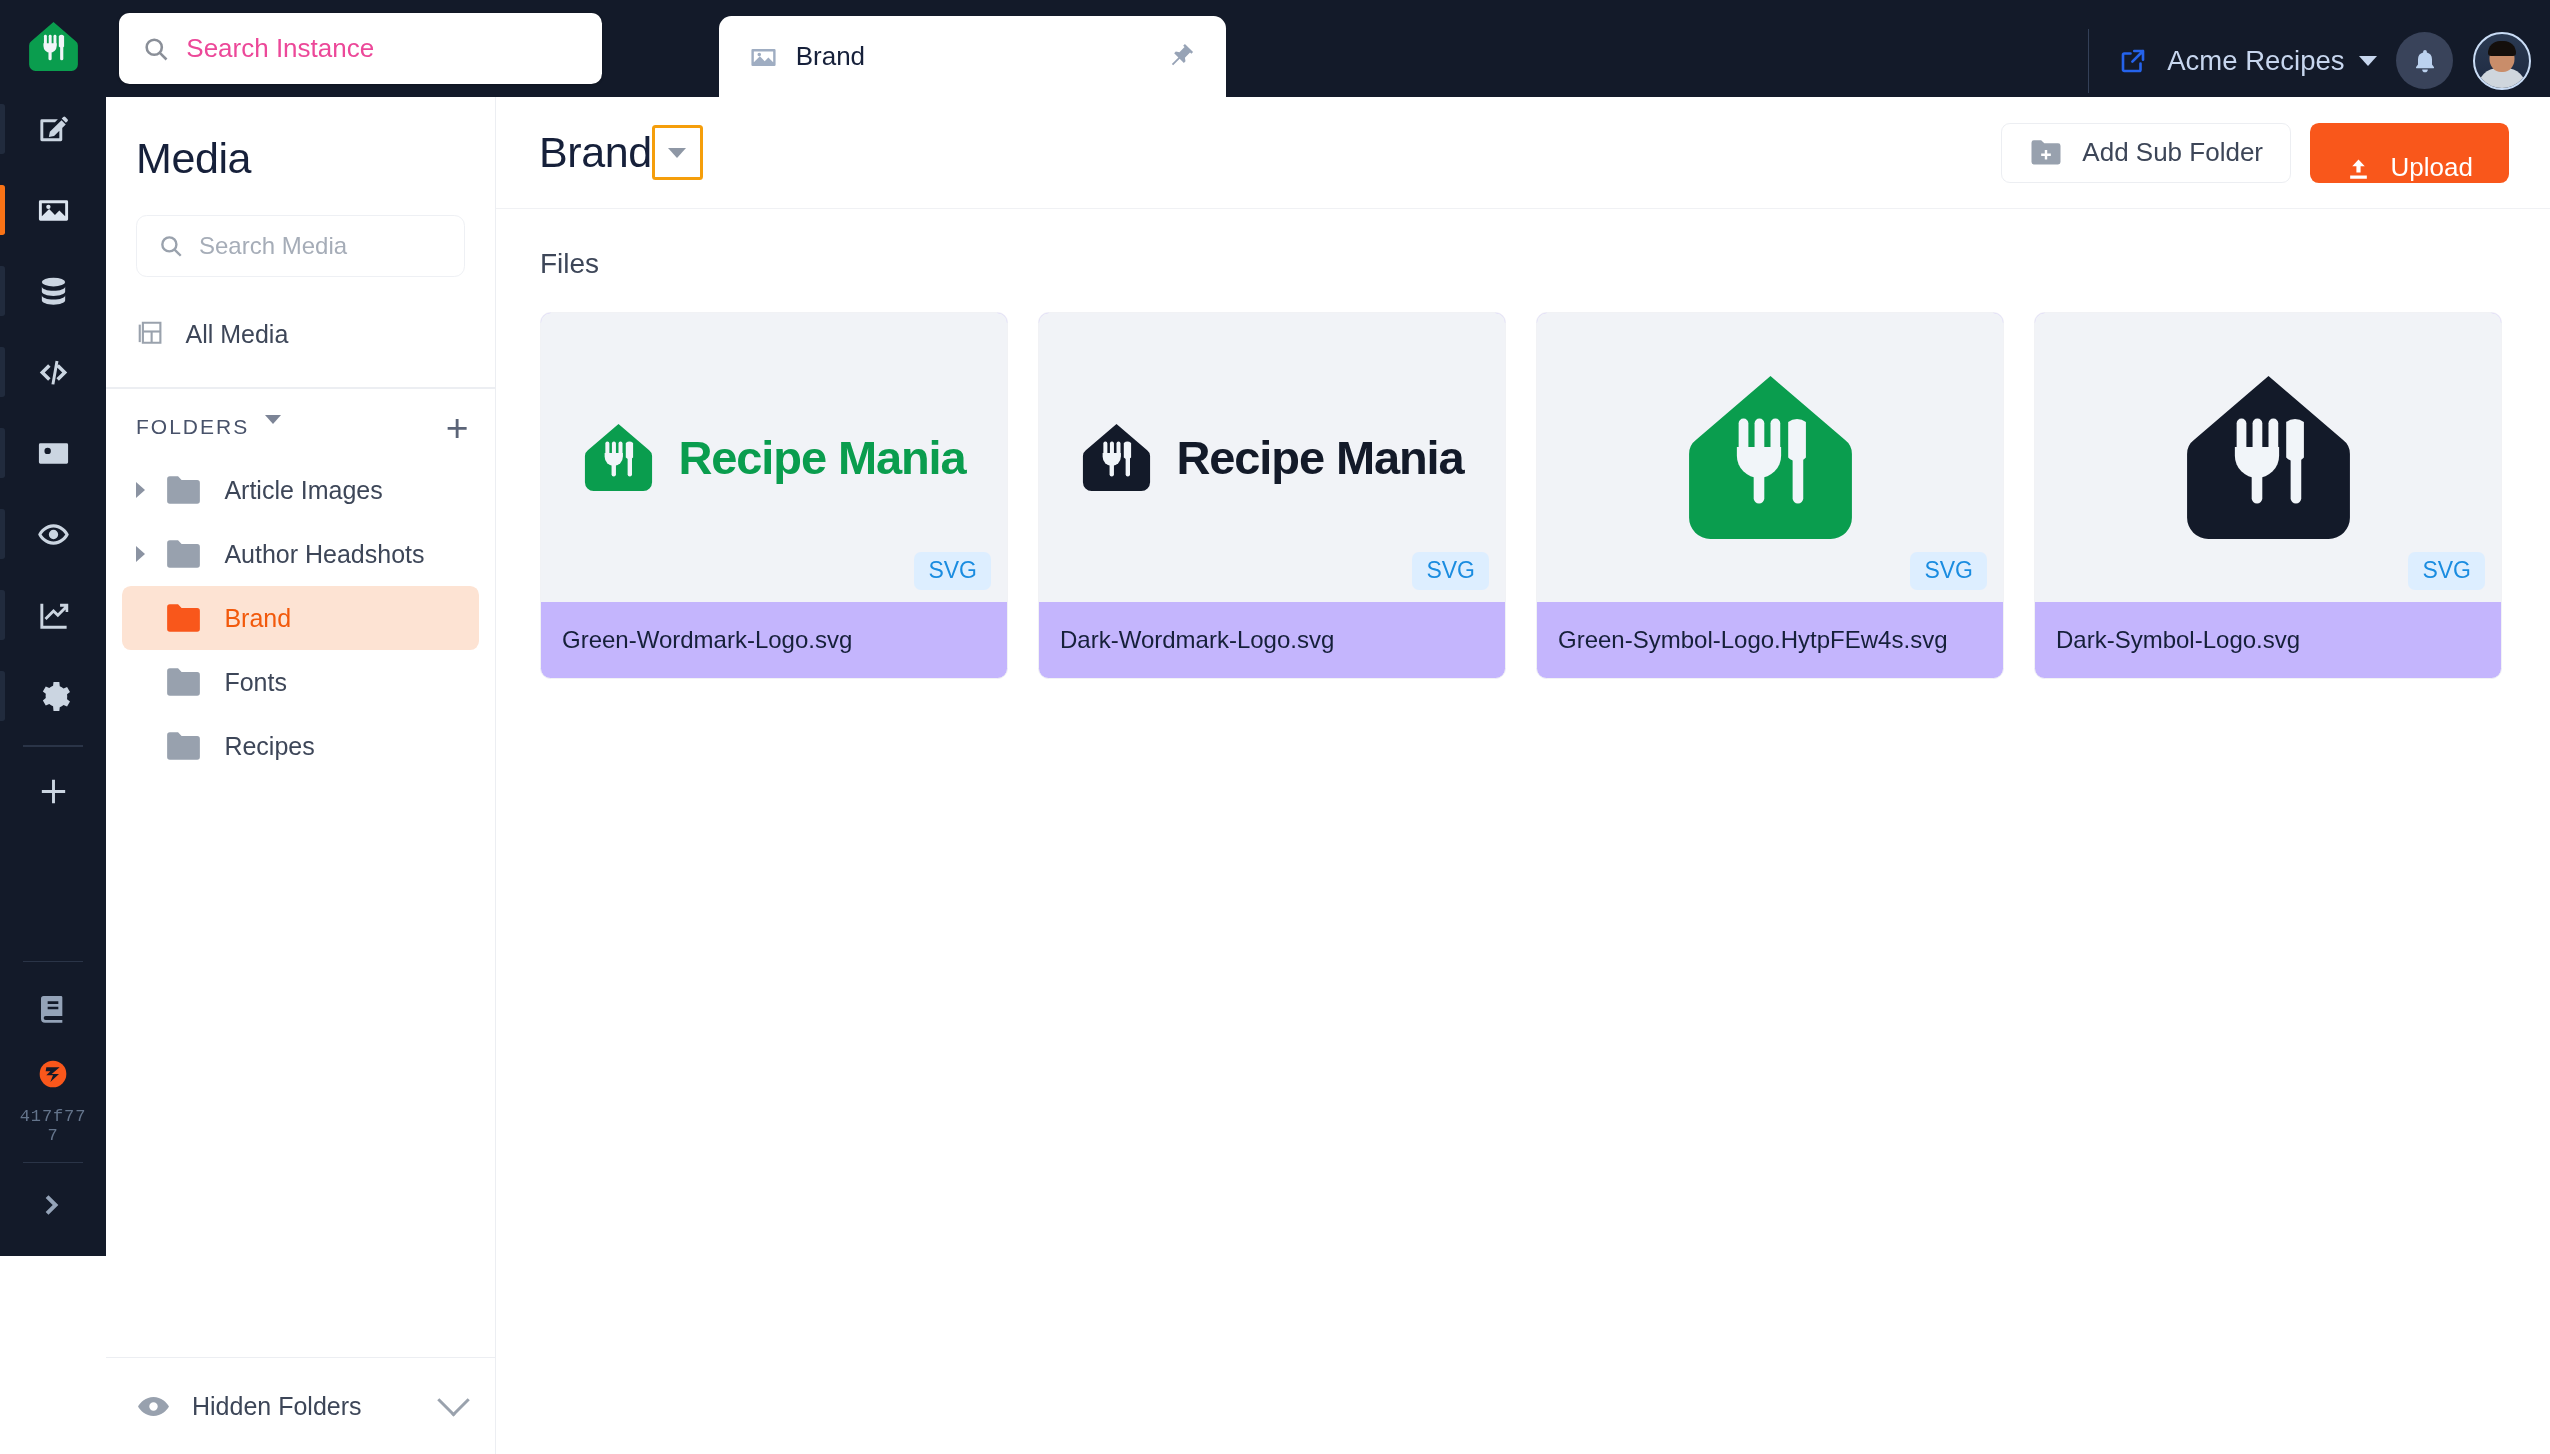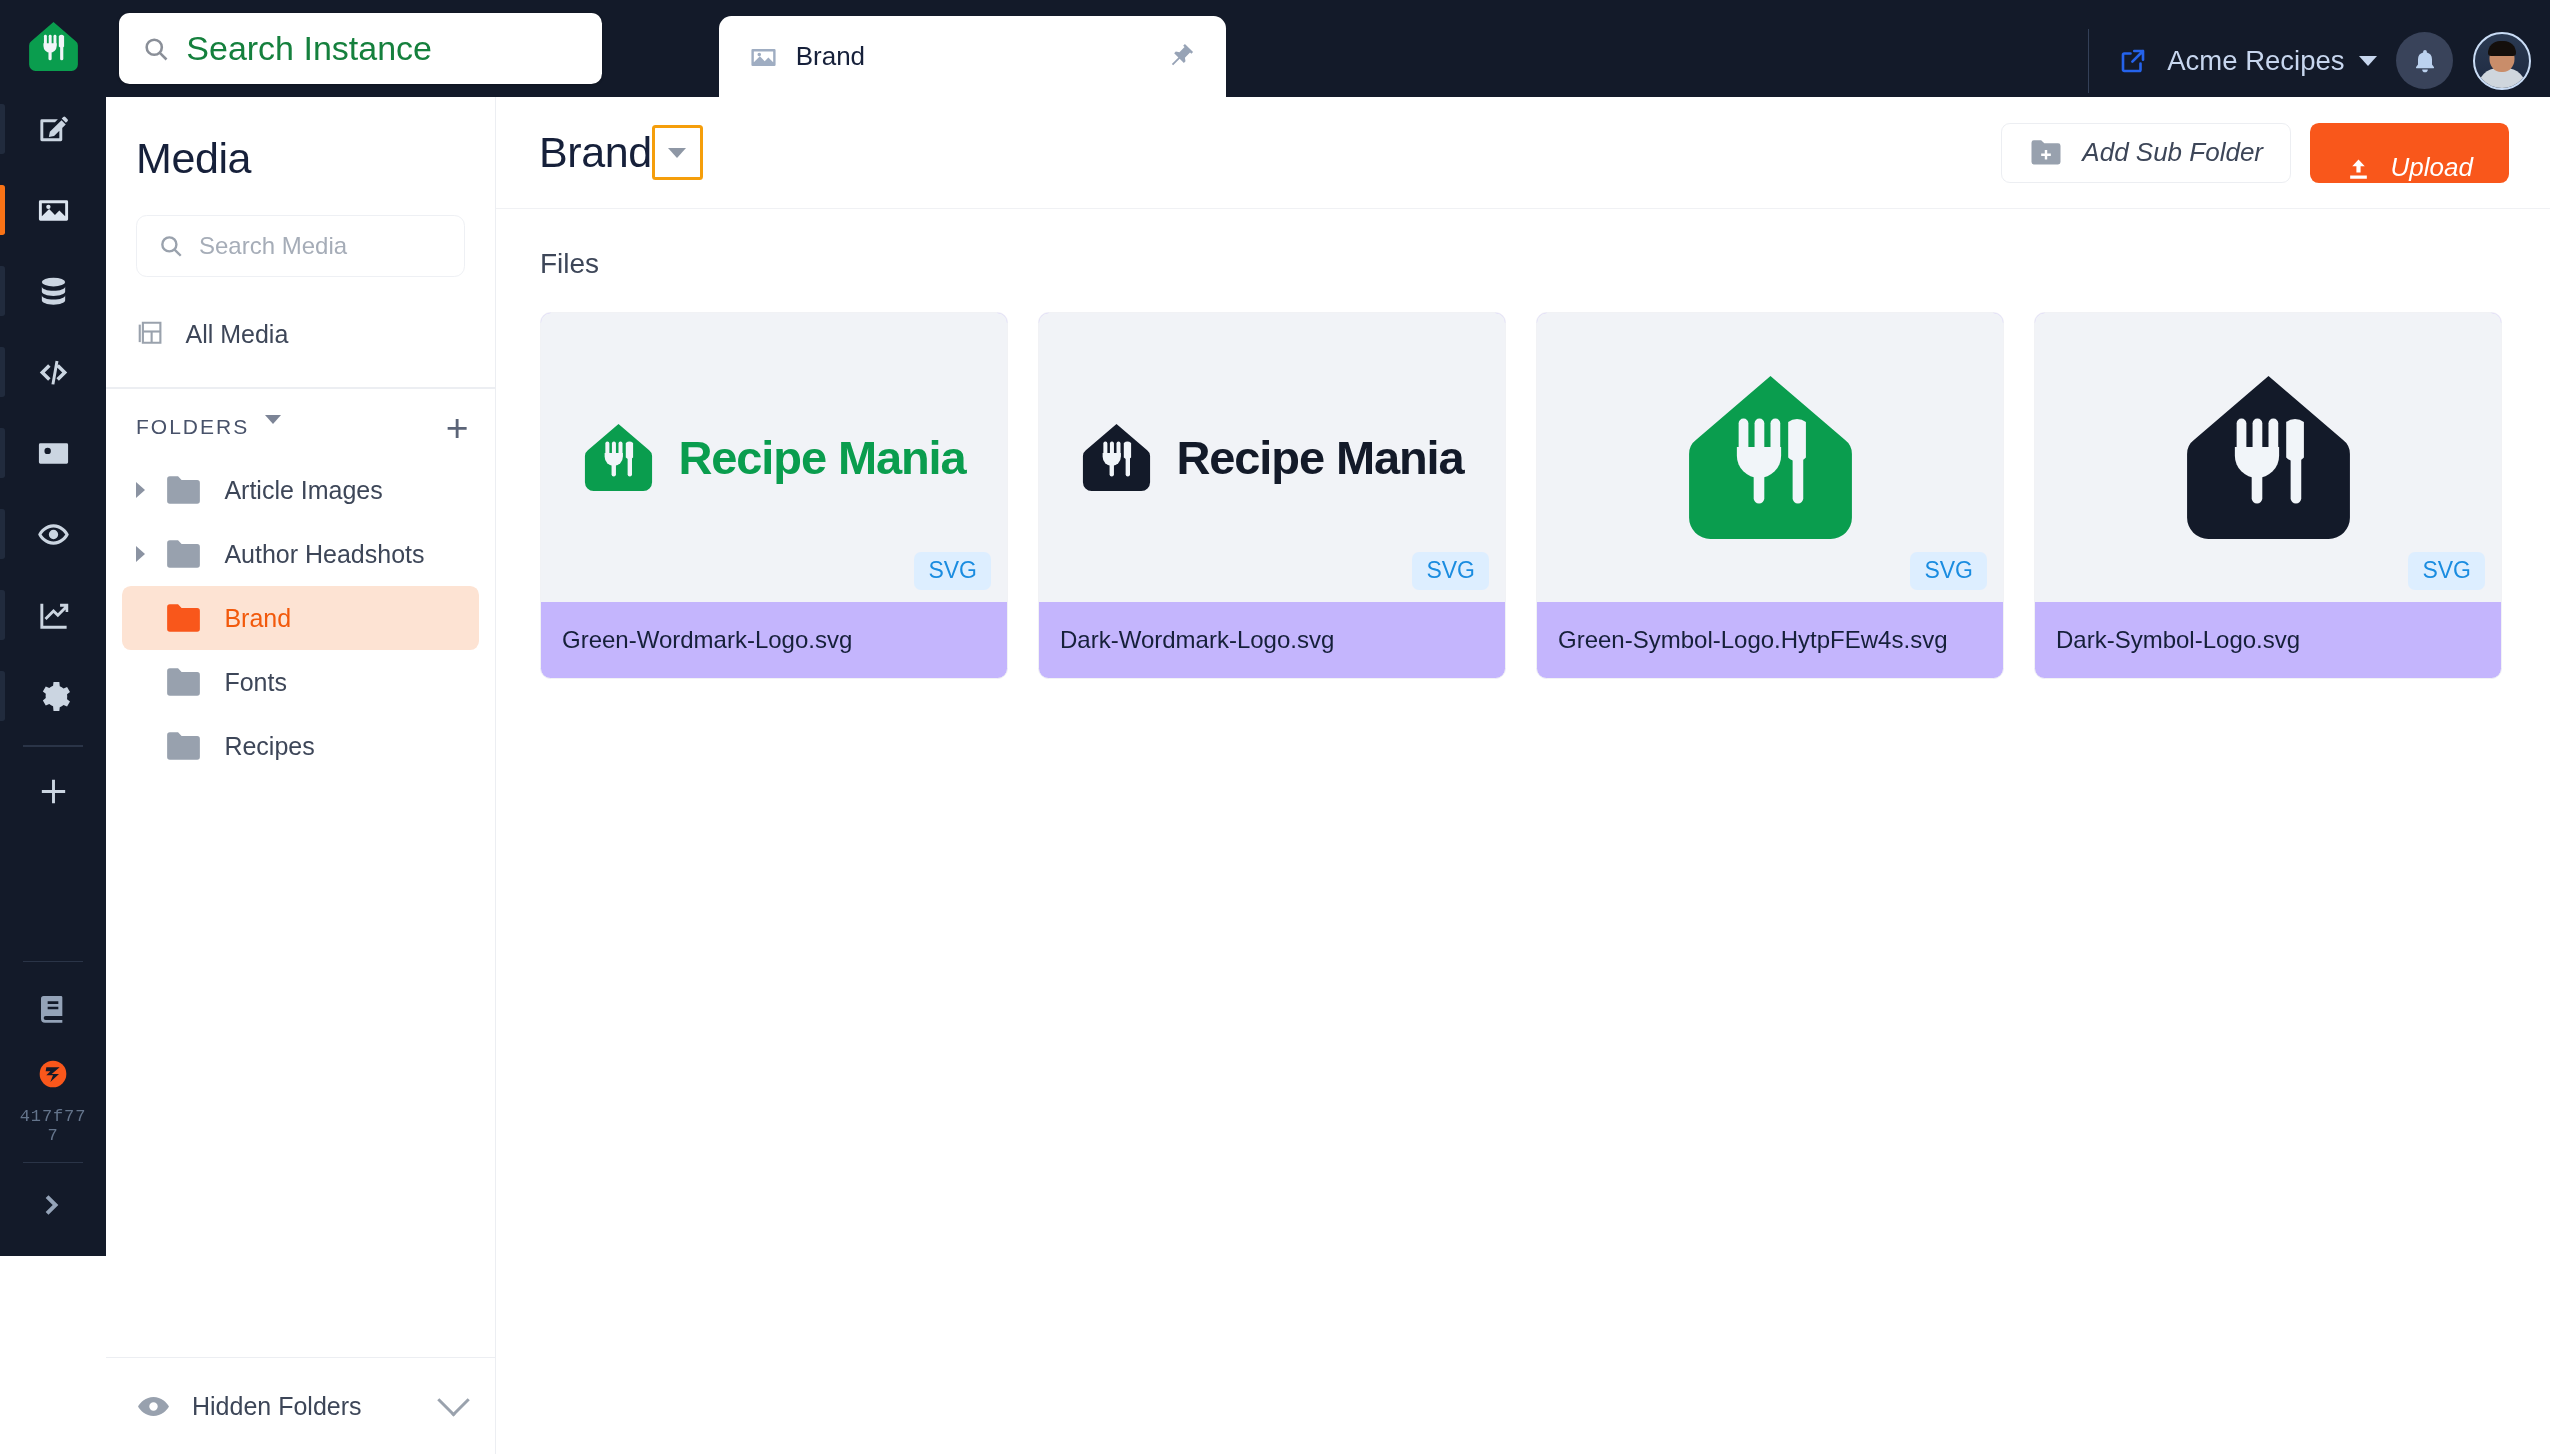--- a/index.html
+++ b/index.html
@@ -67,21 +67,21 @@
   }
   #search-instance {
     position: absolute; left: 13.3px; top: 13.3px;
     width: 483px; height: 71px;
     background: #ffffff; border-radius: 10.6px;
     display: flex; align-items: center; padding: 0 23px;
     box-shadow: 0 0.9px 2.7px rgba(0,0,0,.25);
   }
   #search-instance svg { width: 28px; height: 28px; stroke: #8a8f98; fill: none; stroke-width: 2.2; }
   #search-instance .ph {
-    margin-left: 16px; color: #15803d; font-size: 34px;
+    margin-left: 16px; color: #ec4899; font-size: 26px;
   }
 
   
   #tab-brand {
     position: absolute; left: 613px; top: 16px;
     width: 507px; height: 97px;
     background: #ffffff; border-radius: 12.4px 12.4px 0 0;
     display: flex; align-items: flex-start; padding: 25px 30px 0 30px;
   }
   #tab-brand .tabicon { width: 29px; height: 29px; flex: 0 0 auto; margin-top: 1.8px; }
@@ -224,21 +224,21 @@
     margin-left: 0px; width: 51px; height: 55px;
     border: 3.5px solid #f59e0b; border-radius: 3.5px;
     display: flex; align-items: center; justify-content: center;
     cursor: pointer;
   }
   #folder-dropdown i {
     display: block; width: 0; height: 0;
     border-left: 9.7px solid transparent; border-right: 9.7px solid transparent;
     border-top: 10.6px solid #8e97a5;
   }
-  .hdr-actions { margin-left: auto; display: flex; align-items: center; gap: 19.5px; font-style: italic; }
+  .hdr-actions { margin-left: auto; display: flex; align-items: center; gap: 19.5px; }
   .btn-sub {
     height: 60px; padding: 0 26.6px; border: 1.8px solid #eceef2; border-radius: 8.9px;
     display: flex; align-items: center; gap: 19.5px; cursor: pointer; background: #fff;
   }
   .btn-sub svg { width: 34px; height: 26.6px; }
   .btn-sub span { font-size: 26px; color: #3d4658; }
   .btn-upload {
     height: 60px; padding: 0 36px; border-radius: 8.9px; background: #f9571b;
     display: flex; align-items: flex-end; gap: 19.5px; cursor: pointer;
   }

